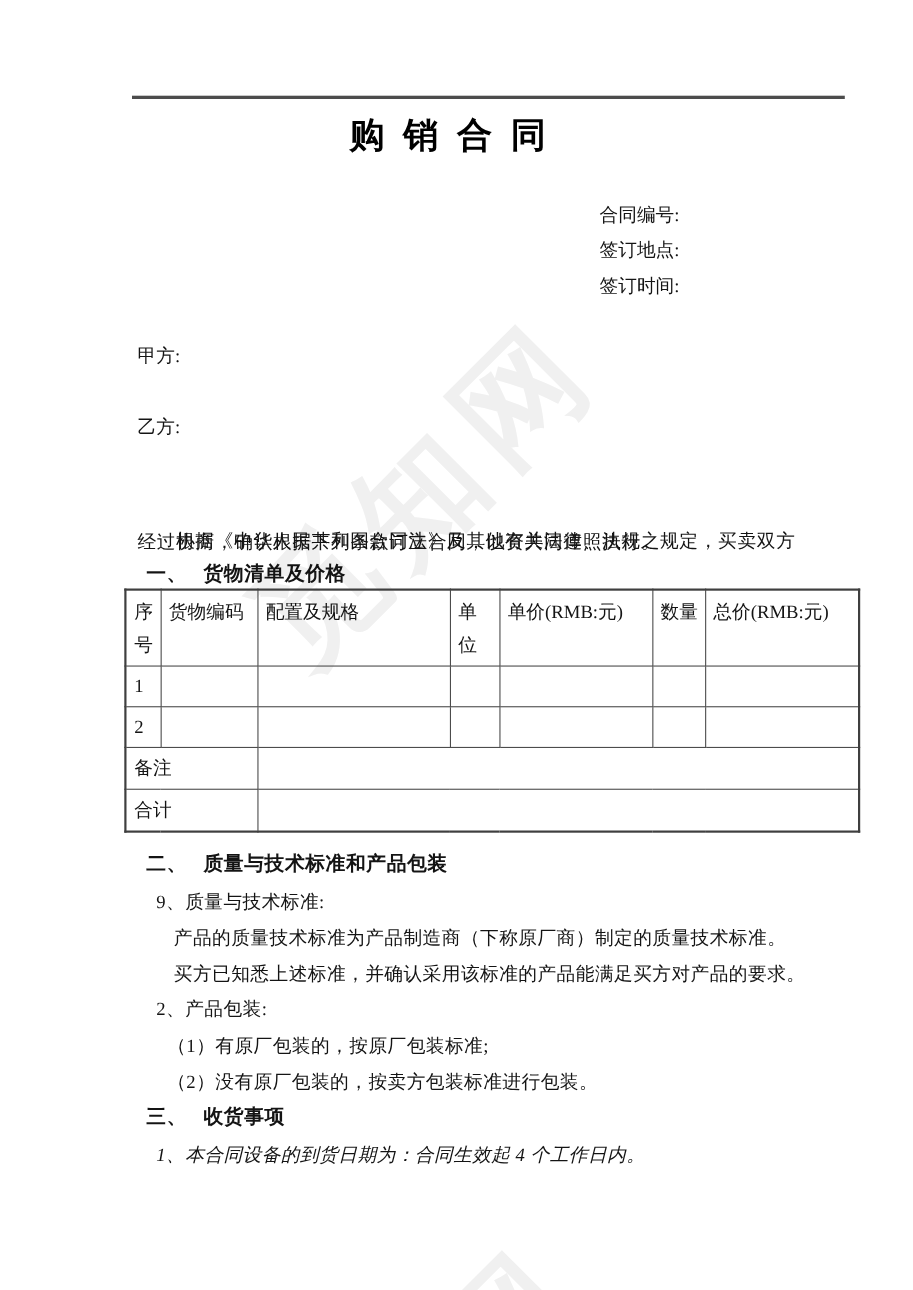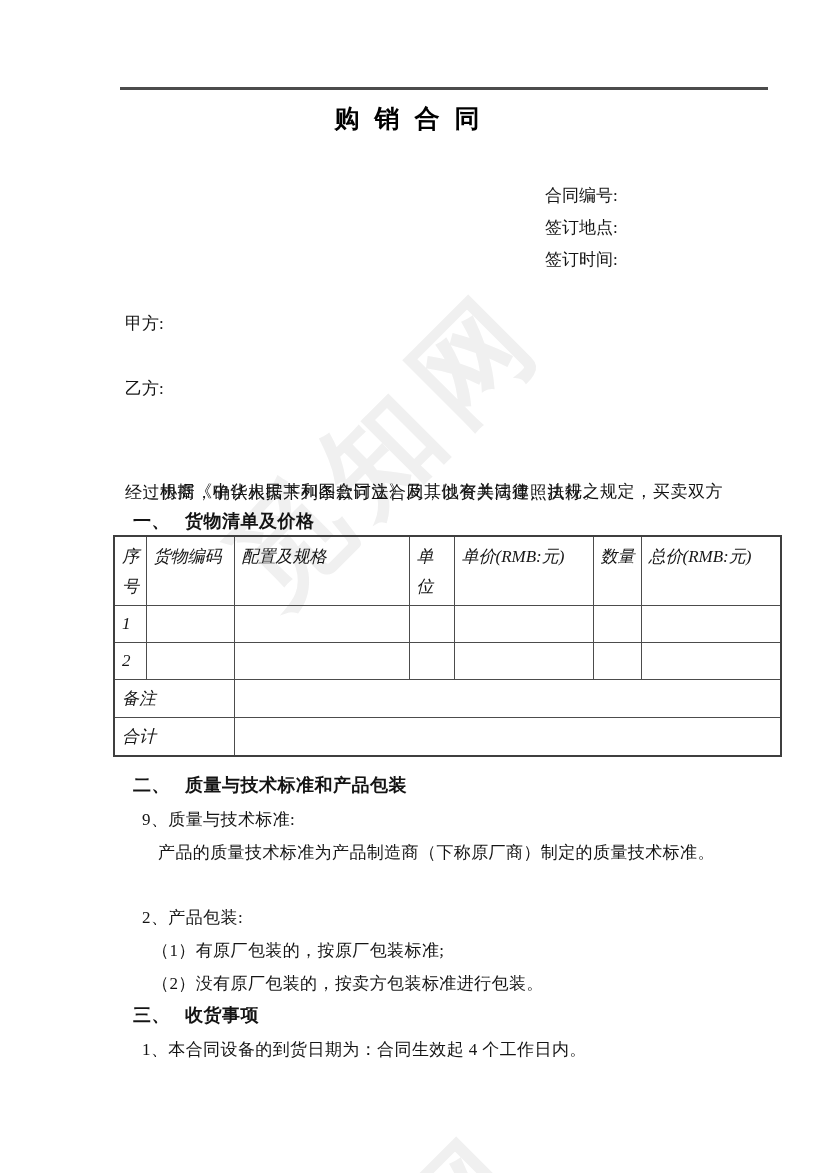--- a/index.html
+++ b/index.html
@@ -32,21 +32,21 @@
 
   .content { position:absolute; inset:0; z-index:1; }
 
   .top-rule {
     position:absolute; left:120px; top:87px;
     width:648px; height:3px; background:#4c4c4c;
   }
   .doc-title {
     position:absolute; left:0; top:102px; width:818px;
     text-align:center;
-    font-size:25px; font-weight:700; letter-spacing:4px;
+    font-size:32px; font-weight:700; letter-spacing:4px;
     color:#000000;
     font-family:"Liberation Sans","DejaVu Sans",sans-serif;
   }
   .meta { left:545px; font-size:17px; }
   .meta-0 { top:184px; }
   .meta-1 { top:216px; }
   .meta-2 { top:248px; }
 
   .party { left:125px; font-size:17px; }
   .party-a { top:312px; }
@@ -63,37 +63,37 @@
   .h2 { left:133px; top:773px; }
   .h3 { left:133px; top:1003px; }
 
   .clause { font-size:17px; letter-spacing:0.4px; }
   .c-s2-0 { left:142px; top:808px; }
   .c-s2-1 { left:158px; top:841px; }
   .c-s2-2 { left:158px; top:874px; }
   .c-s2-3 { left:142px; top:906px; }
   .c-s2-4 { left:152px; top:939px; }
   .c-s2-5 { left:152px; top:972px; }
-  .c-s3-0 { left:142px; top:1038px; }
+  .c-s3-0 { left:142px; top:1038px;font-style:italic; }
 
   
   .goods-table {
     position:absolute; left:113px; top:535px;
     width:667px;
     border-collapse:collapse;
     table-layout:fixed;
     font-size:17px;
     color:#141414;
   }
   .goods-table td {
     border:1px solid #4c4c4c;
     padding:2px 4px 2px 7px;
     overflow:hidden;
   }
-  .goods-table { border:2px solid #3f3f3f;font-style:italic; }
+  .goods-table { border:2px solid #3f3f3f; }
   .goods-table tr.thead td { height:61px; vertical-align:top; line-height:30px; padding-top:5px; }
   .goods-table tr.trow td  { height:32px; vertical-align:middle; }
   .goods-table tr.tsum td  { height:33px; vertical-align:middle; }
 </style>
 </head>
 <body>
 
 <div class="page">
 
   <div class="watermark wm1">觅知网</div>
@@ -167,20 +167,21 @@
         </tr>
       </tbody>
     </table>
 
     <div class="abs heading h2">
       <span class="h-num">二、</span><span>质量与技术标准和产品包装</span>
     </div>
 
     <div class="abs clause c-s2-0">9、质量与技术标准:</div>
     <div class="abs clause c-s2-1">产品的质量技术标准为产品制造商（下称原厂商）制定的质量技术标准。</div>
+    <div class="abs clause c-s2-2">买方已知悉上述标准，并确认采用该标准的产品能满足买方对产品的要求。</div>
     <div class="abs clause c-s2-3">2、产品包装:</div>
     <div class="abs clause c-s2-4">（1）有原厂包装的，按原厂包装标准;</div>
     <div class="abs clause c-s2-5">（2）没有原厂包装的，按卖方包装标准进行包装。</div>
 
     <div class="abs heading h3">
       <span class="h-num">三、</span><span>收货事项</span>
     </div>
 
     <div class="abs clause c-s3-0">1、本合同设备的到货日期为：合同生效起 4 个工作日内。</div>
 

